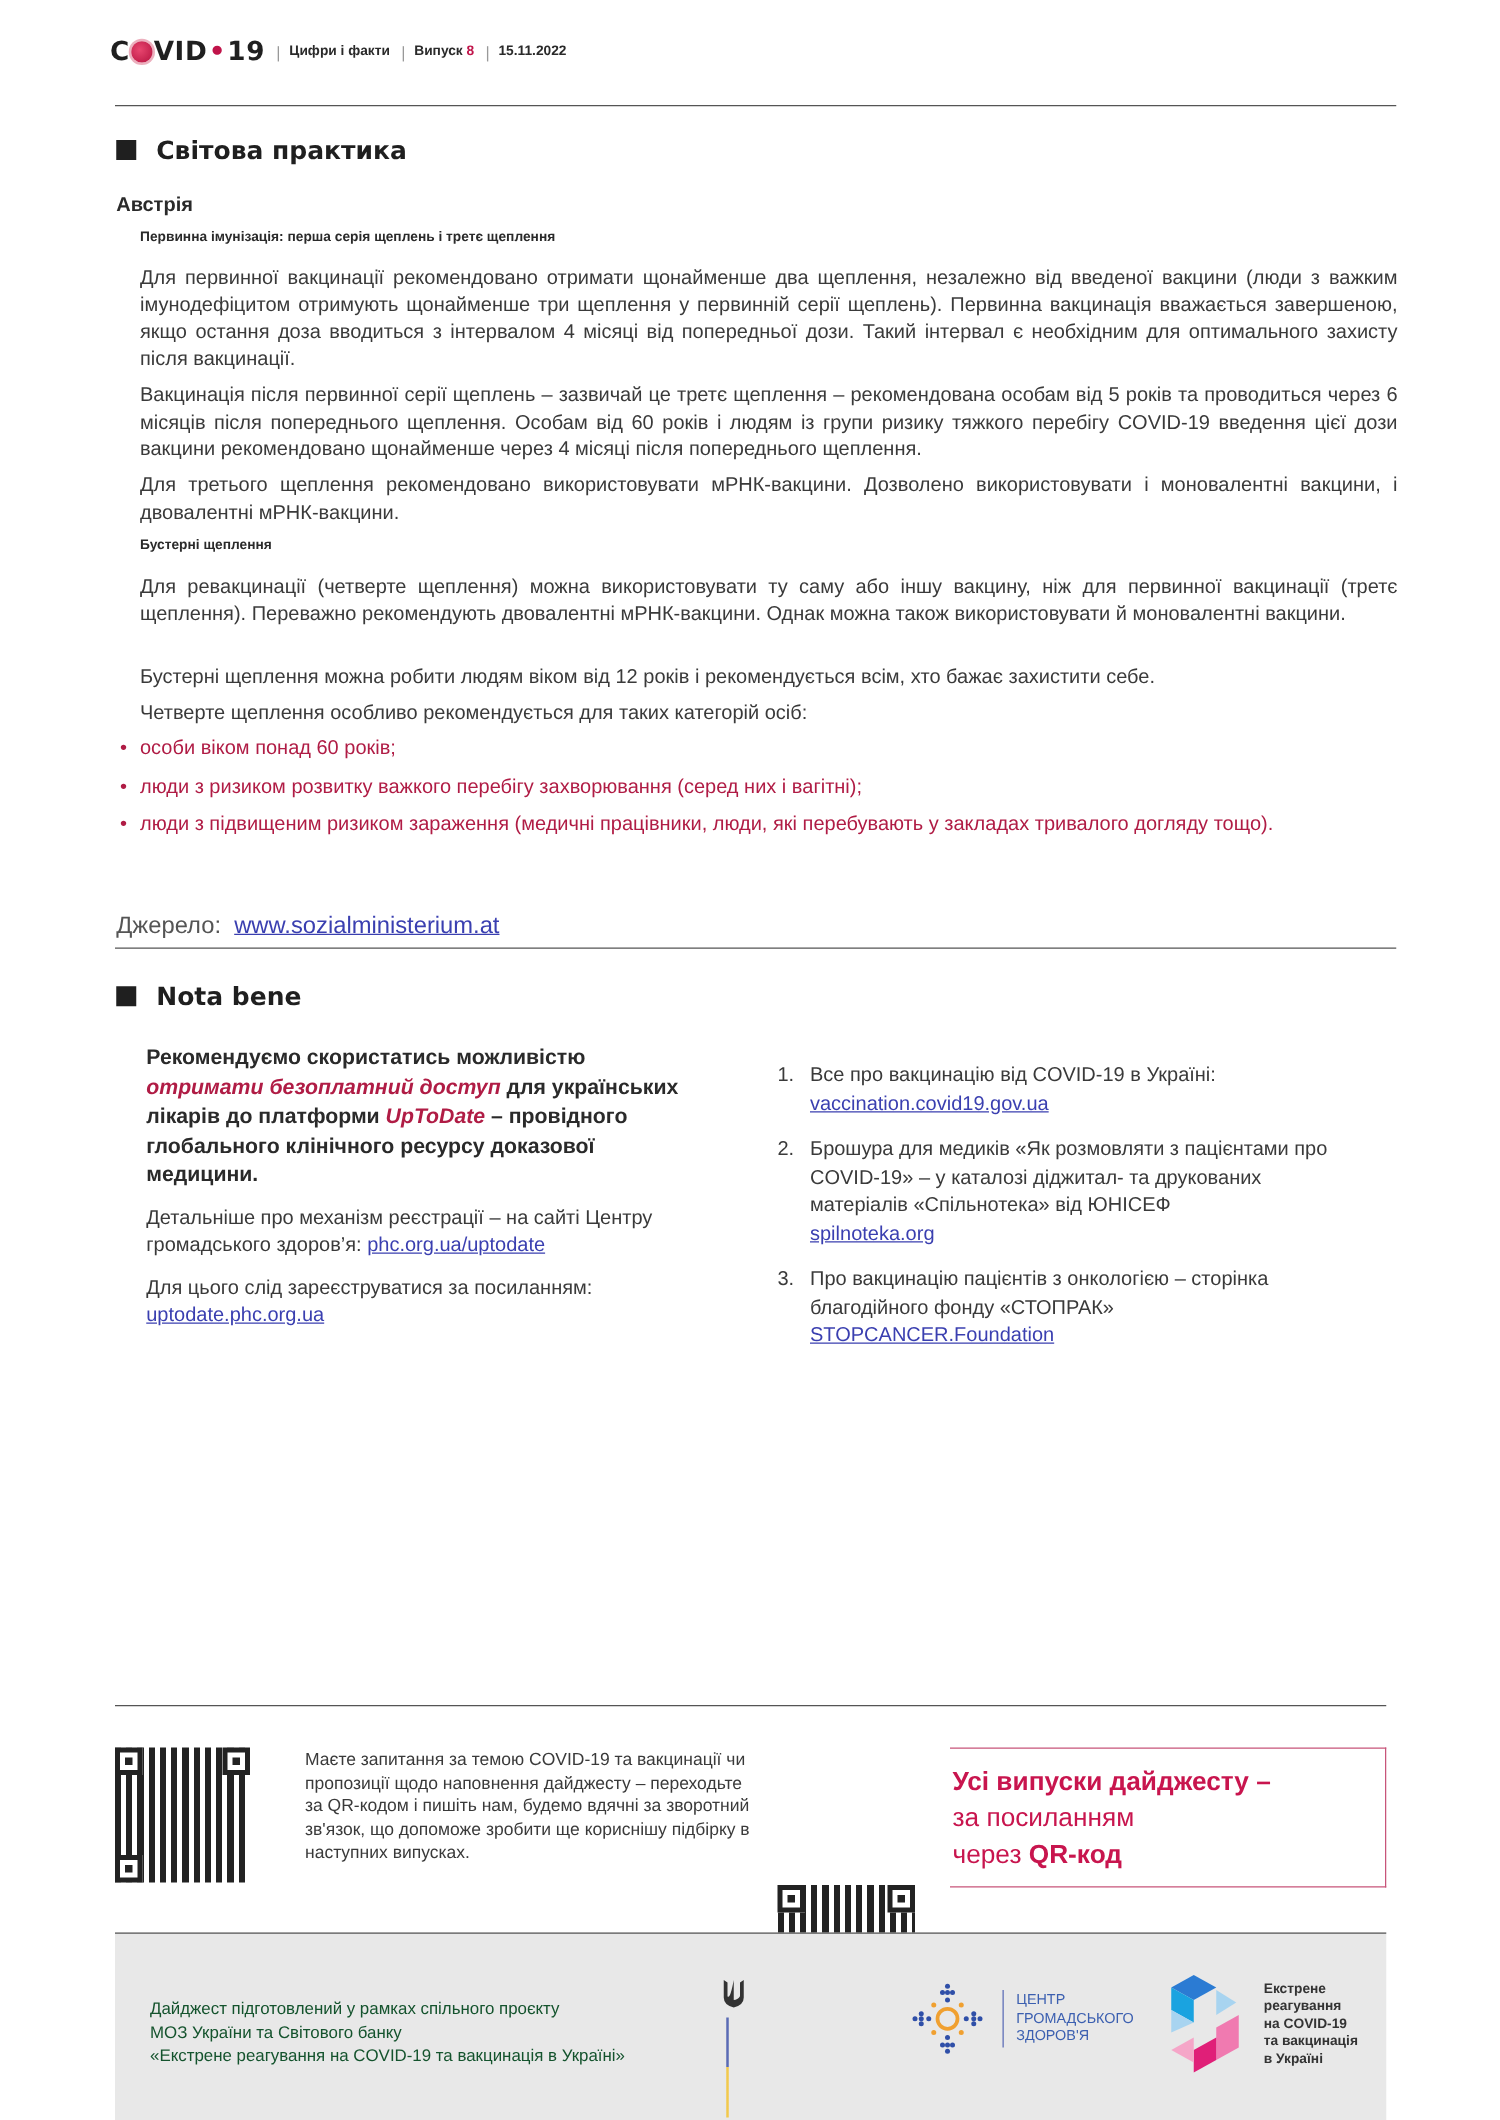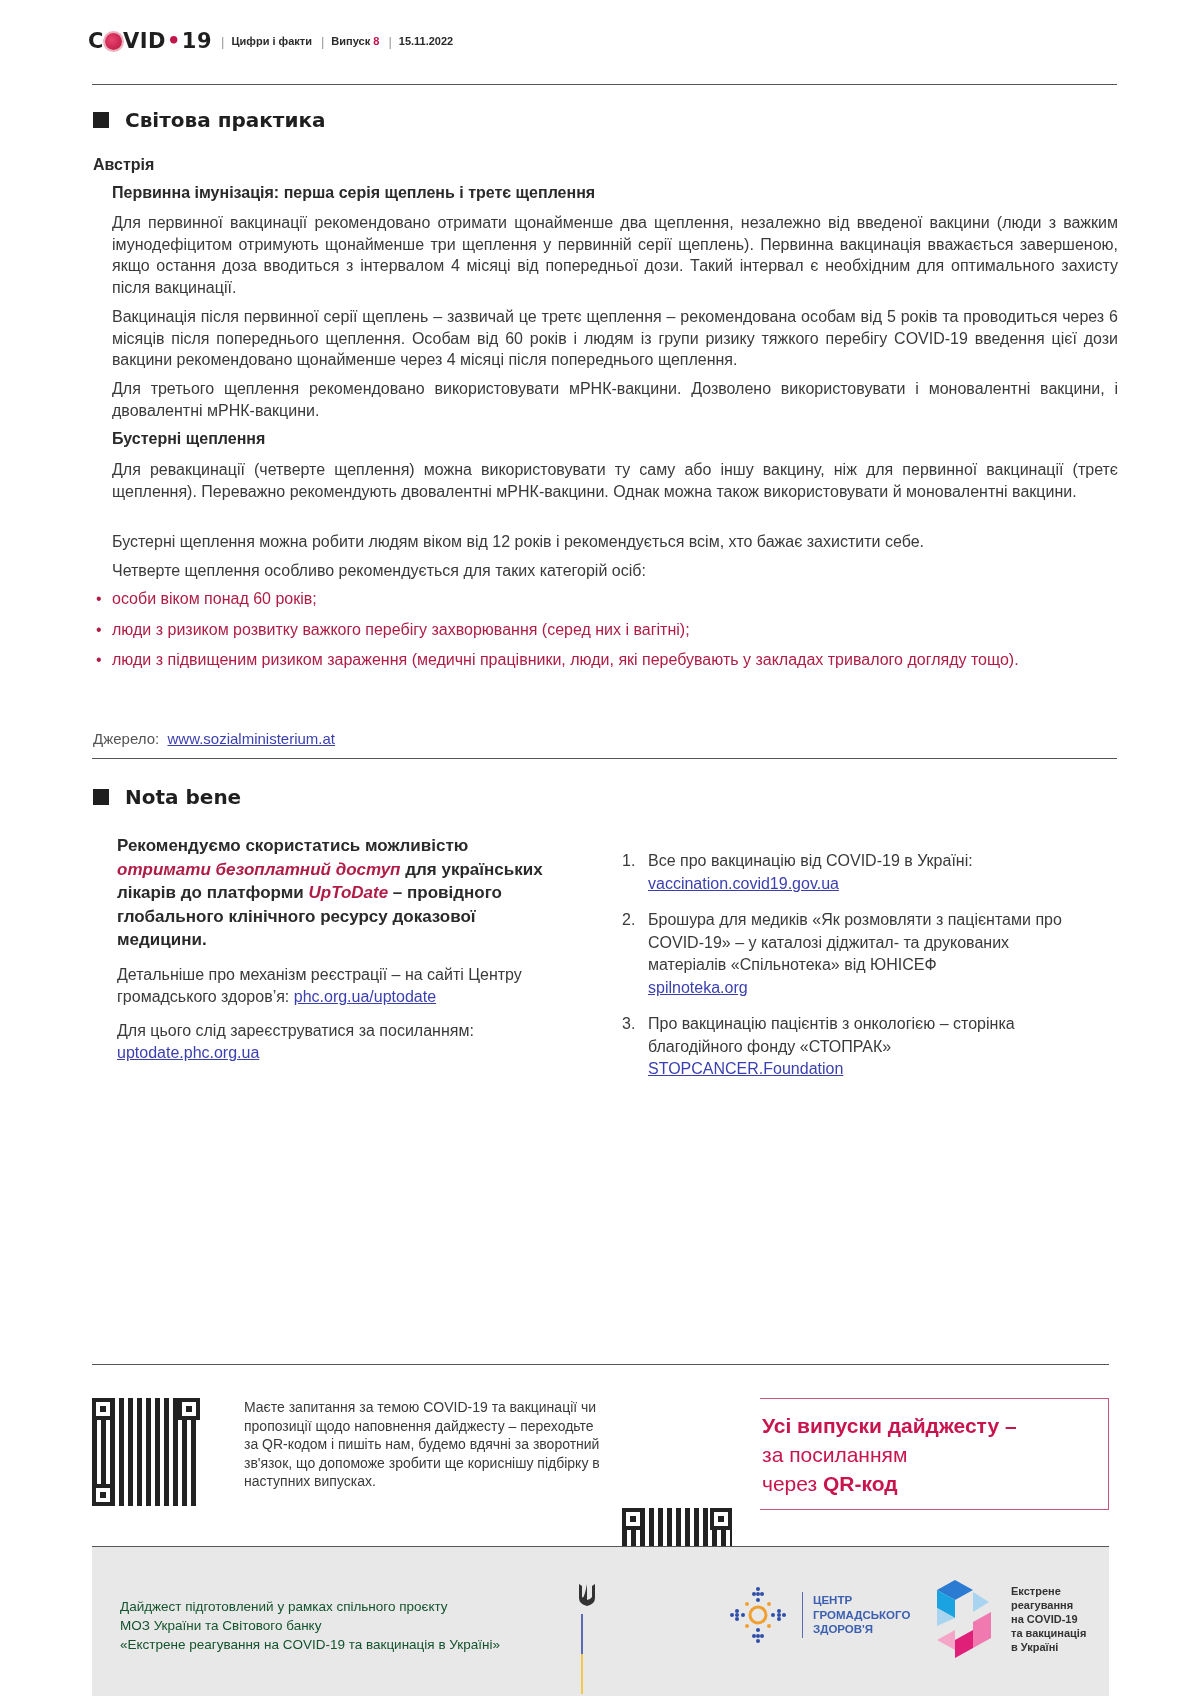--- a/index.html
+++ b/index.html
@@ -16,28 +16,28 @@
   .hitem { font-size: 11px; font-weight: bold; color: #2a2a2a; }
   .hitem .red { color: #c0144a; }
   .rule { left: 92px; width: 1025px; height: 1px; background: #555; }
 
   
   .sec-head { display: flex; align-items: center; }
   .sec-head .sq { width: 16px; height: 16px; background: #1f1f1f; margin-right: 16px; }
   .sec-head .t { font-family: "DejaVu Sans", sans-serif; font-weight: bold; font-size: 20px; color: #1f1f1f; }
 
   .country { left: 93px; top: 156px; font-weight: bold; font-size: 16px; color: #2a2a2a; }
-  .subhead { font-weight: bold; font-size: 16px; color: #2a2a2a; }
+  .subhead { font-weight: bold; font-size: 11px; color: #2a2a2a; }
   .para { left: 112px; width: 1006px; font-size: 16px; line-height: 21.5px; text-align: justify; color: #3a3a3a; }
   .bullets { left: 96px; top: 588px; width: 1022px; font-size: 16px; line-height: 21.5px; color: #b01c45; }
   .bullets .b { display: flex; margin-bottom: 9px; }
   .bullets .b .dot { width: 16px; flex: none; }
   .bullets .b .txt { text-align: justify; flex: 1; }
 
-  .source { left: 93px; top: 730px; font-size: 15px; color: #555; }
+  .source { left: 93px; top: 730px; font-size: 19px; color: #555; }
   a.link { color: #3a3fb0; text-decoration: underline; }
 
   
   .nb-left { left: 117px; top: 834px; width: 440px; }
   .nb-right { left: 622px; top: 834px; width: 470px; }
   .nb-lead { font-weight: bold; font-size: 17px; line-height: 23.5px; color: #2a2a2a; }
   .nb-lead .em { color: #b01c45; font-style: italic; }
   .nb-p { font-size: 16px; line-height: 22px; color: #3a3a3a; margin-top: 12px; }
   .ol-item { display: flex; font-size: 16px; line-height: 22.5px; color: #3a3a3a; margin-top: 14px; }
   .ol-item .num { width: 26px; flex: none; }
@@ -58,21 +58,21 @@
   
   .footer { left: 92px; top: 1546px; width: 1017px; height: 150px; background: #e8e8e8; border-top: 1px solid #555; }
   .foot-text { left: 120px; top: 1597px; font-size: 13.5px; line-height: 19px; color: #14532d; }
   .moz { left: 577px; top: 1582px; display:flex;flex-direction:column; }
   .moz .trident { font-size: 22px; color: #333; width: 22px; }
   .moz .bar { width: 2px; height: 80px; background: linear-gradient(#5a6bb5 0 50%, #f2c94c 50% 100%); margin: 0 6px 0 4px; }
   .moz .txt { font-family: "Liberation Sans Narrow", "Liberation Sans", sans-serif; font-size: 15px; line-height: 19.5px; color: #333; letter-spacing: -0.3px; transform: scaleX(0.85); transform-origin: left; }
   .phc { left: 728px; top: 1585px; display:flex; align-items:center; }
   .phc .mark { width: 60px; height: 60px; position: relative; }
   .phc .vbar { width: 1px; height: 46px; background: #5a6bb5; margin: 0 10px 0 14px; }
-  .phc .txt { font-weight: bold; font-size: 11.5px; line-height: 14.5px; color: #3b5fb0; }
+  .phc .txt { font-weight: normal; font-size: 11.5px; line-height: 14.5px; color: #3b5fb0; }
   .er { left: 935px; top: 1578px; display:flex; align-items:center; }
   .er .mark { width: 58px; height: 82px; position: relative; }
   .er .txt { margin-left: 18px; font-weight: bold; font-size: 11px; line-height: 14px; color: #333; }
 </style>
 </head>
 <body>
 
 <div class="abs header">
   <div class="logo">
     <span>C</span>

